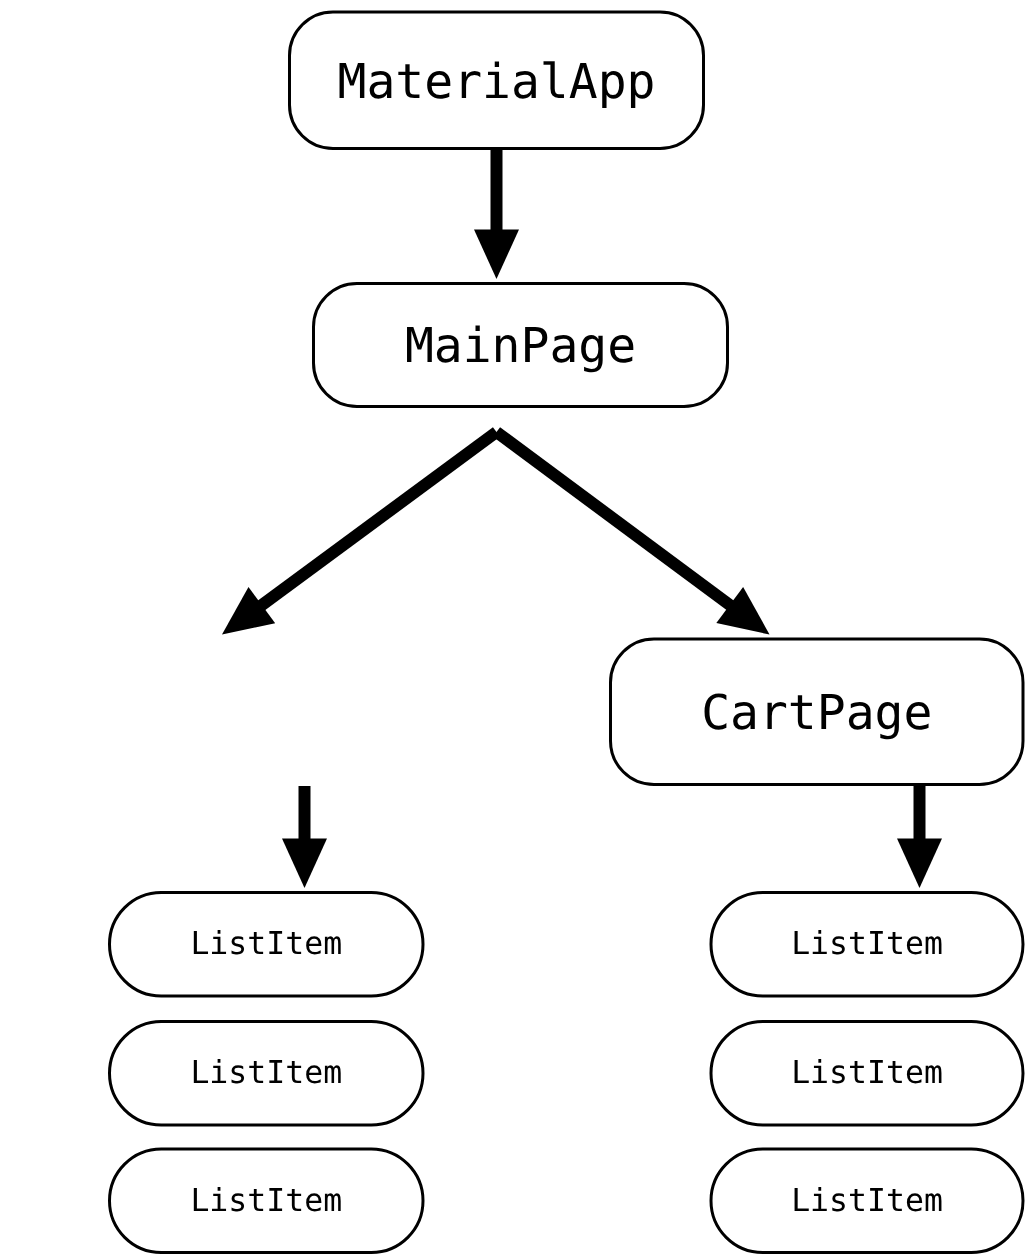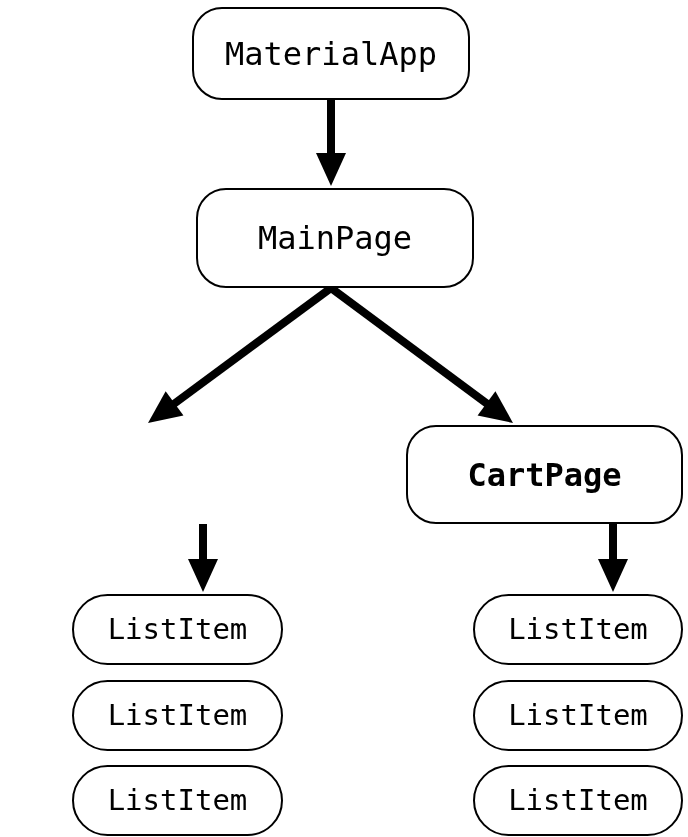--- a/index.html
+++ b/index.html
@@ -47,21 +47,21 @@
     border-radius: 30px;
   }
   .node.big .node-label {
     font-size: 32px;
   }
   
   .node.leaf {
     border-radius: 36px;
   }
   .node.leaf .node-label {
-    font-size: 29px;
+    font-size: 21px;
   }
 </style>
 </head>
 <body>
 
 <div id="canvas" style="background: rgb(255, 255, 255);">
   <svg id="edges" viewBox="0 0 688 837" width="688" height="837" xmlns="http://www.w3.org/2000/svg">
       <g>
         <line x1="331" y1="100" x2="331" y2="155" stroke="#000000" stroke-width="8" stroke-linecap="butt"></line>
         <polygon points="331,186 316,153 346,153" fill="#000000"></polygon>
@@ -79,24 +79,24 @@
         <polygon points="203,592 188,559 218,559" fill="#000000"></polygon>
       </g>
       <g>
         <line x1="613" y1="524" x2="613" y2="561" stroke="#000000" stroke-width="8" stroke-linecap="butt"></line>
         <polygon points="613,592 598,559 628,559" fill="#000000"></polygon>
       </g>
     </svg>
 <div class="node big" style="left: 192px; top: 7px; width: 278px; height: 93px; border-color: rgb(0, 0, 0);">
       <span class="node-label" style="color: rgb(0, 0, 0);">MaterialApp</span>
     </div>
-    <div class="node big" style="left: 196px; top: 188px; width: 278px; height: 100px; border-color: rgb(0, 0, 0); text-align: right;">
+    <div class="node big" style="left: 208px; top: 188px; width: 278px; height: 84px; border-color: rgb(0, 0, 0); text-align: right;">
       <span class="node-label" style="color: rgb(0, 0, 0);">MainPage</span>
     </div>
-    <div class="node big" style="left: 406px; top: 425px; width: 277px; height: 99px; border-color: rgb(0, 0, 0); font-weight: bold;">
+    <div class="node big" style="left: 406px; top: 425px; width: 277px; height: 99px; border-color: rgb(0, 0, 0);">
       <span class="node-label" style="color: rgb(0, 0, 0);">CartPage</span>
     </div>
     <div class="node leaf" style="left: 72px; top: 594px; width: 211px; height: 71px; border-color: rgb(0, 0, 0);">
       <span class="node-label" style="color: rgb(0, 0, 0);">ListItem</span>
     </div>
     <div class="node leaf" style="left: 72px; top: 680px; width: 211px; height: 71px; border-color: rgb(0, 0, 0);">
       <span class="node-label" style="color: rgb(0, 0, 0);">ListItem</span>
     </div>
     <div class="node leaf" style="left: 72px; top: 765px; width: 211px; height: 71px; border-color: rgb(0, 0, 0);">
       <span class="node-label" style="color: rgb(0, 0, 0);">ListItem</span>

